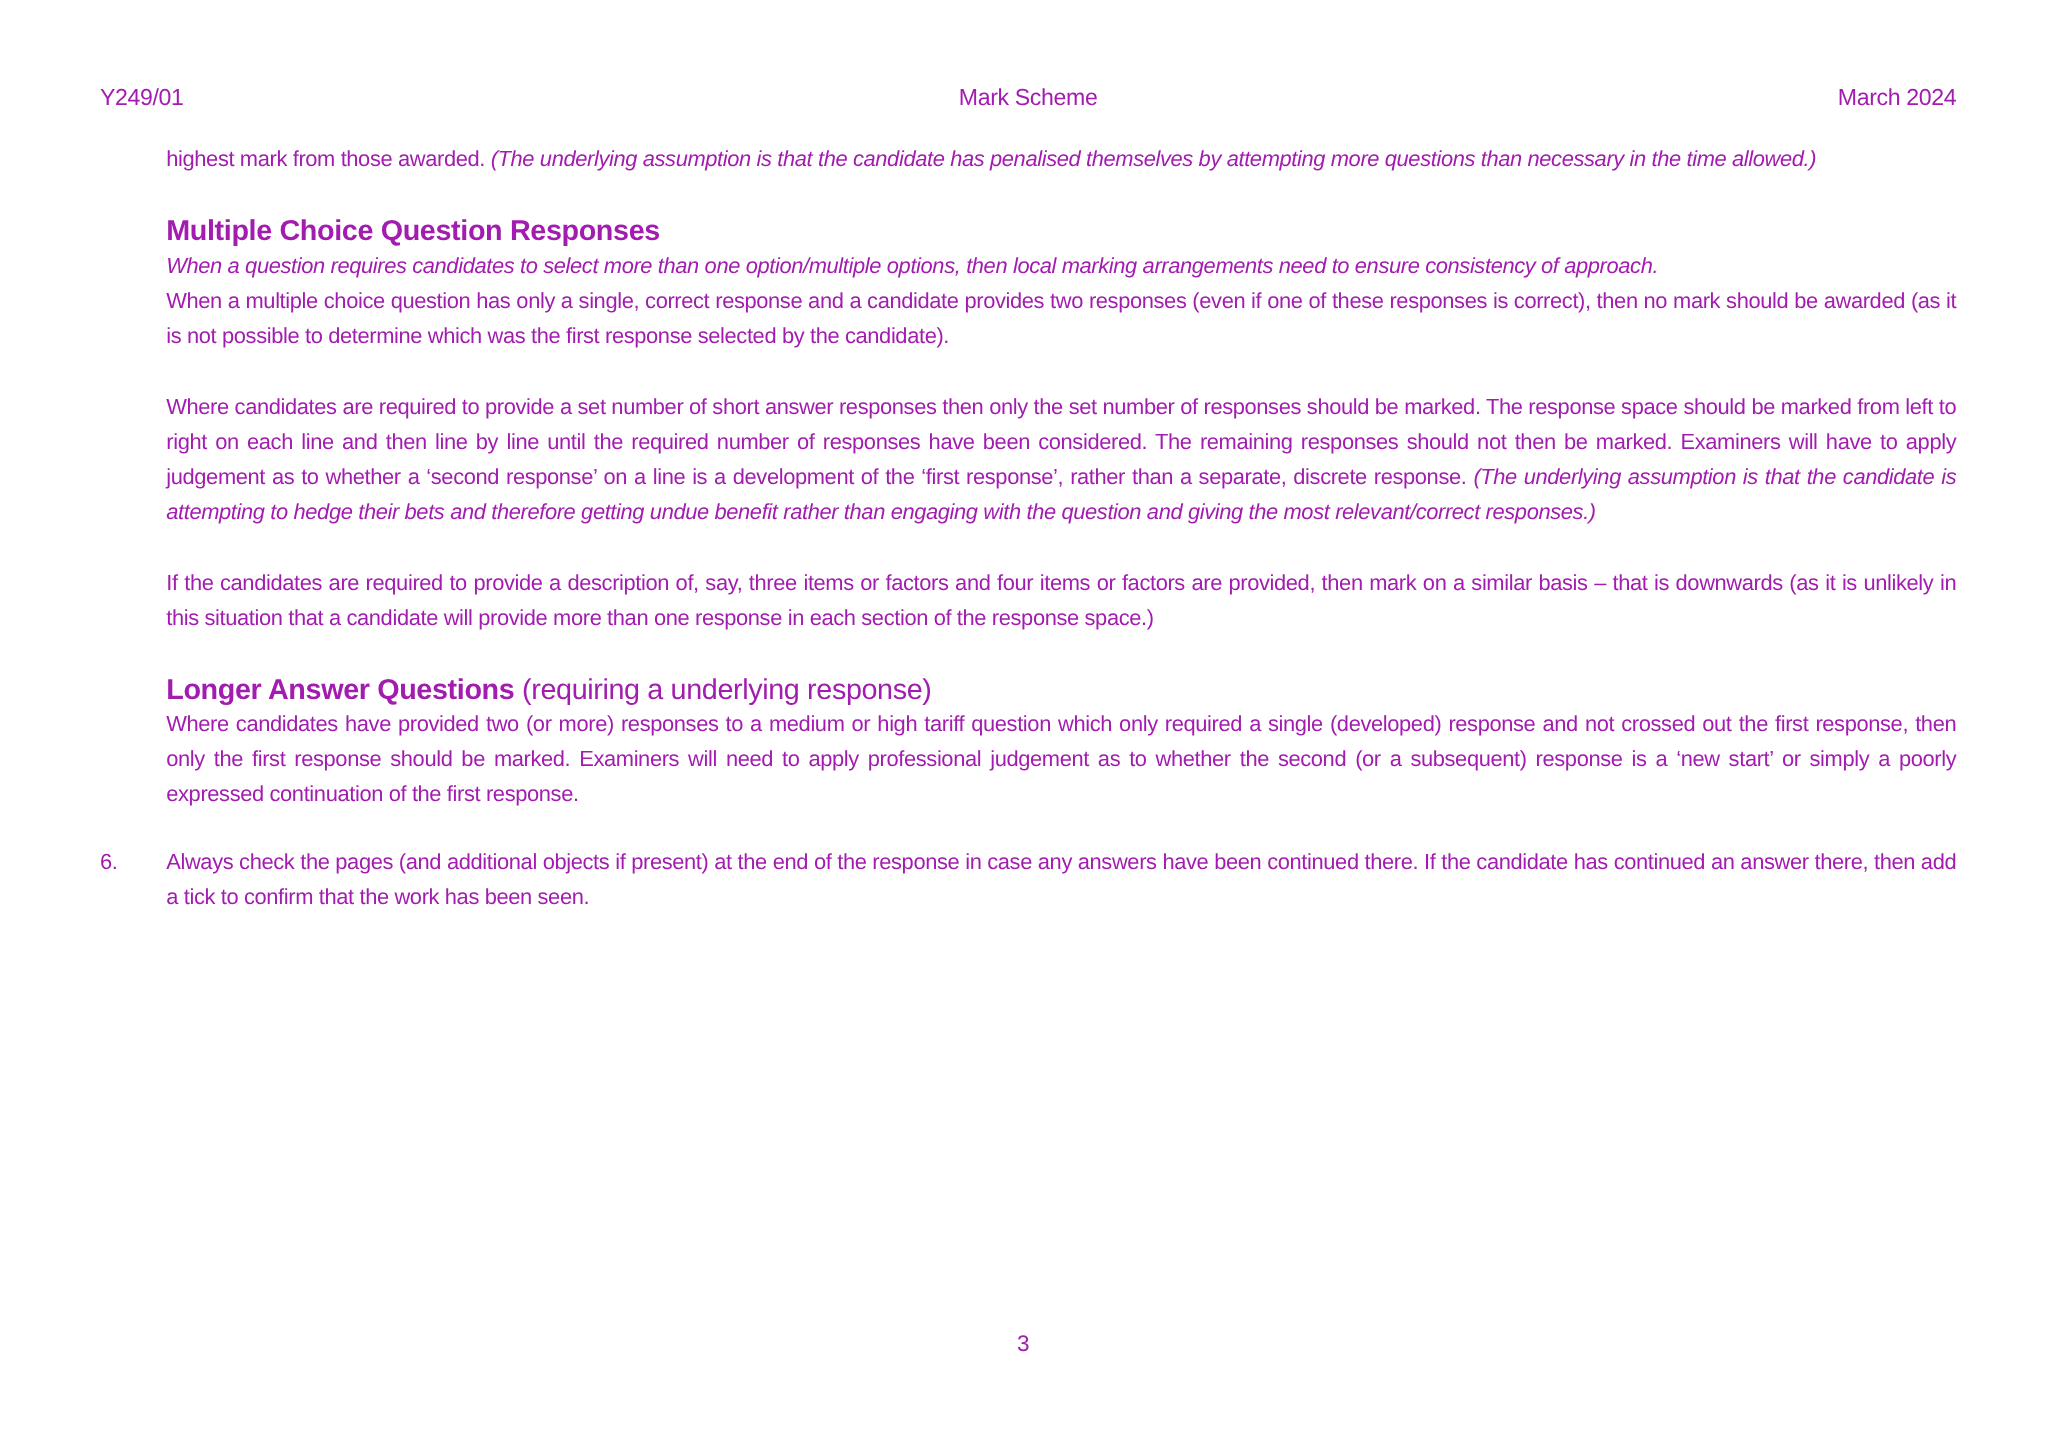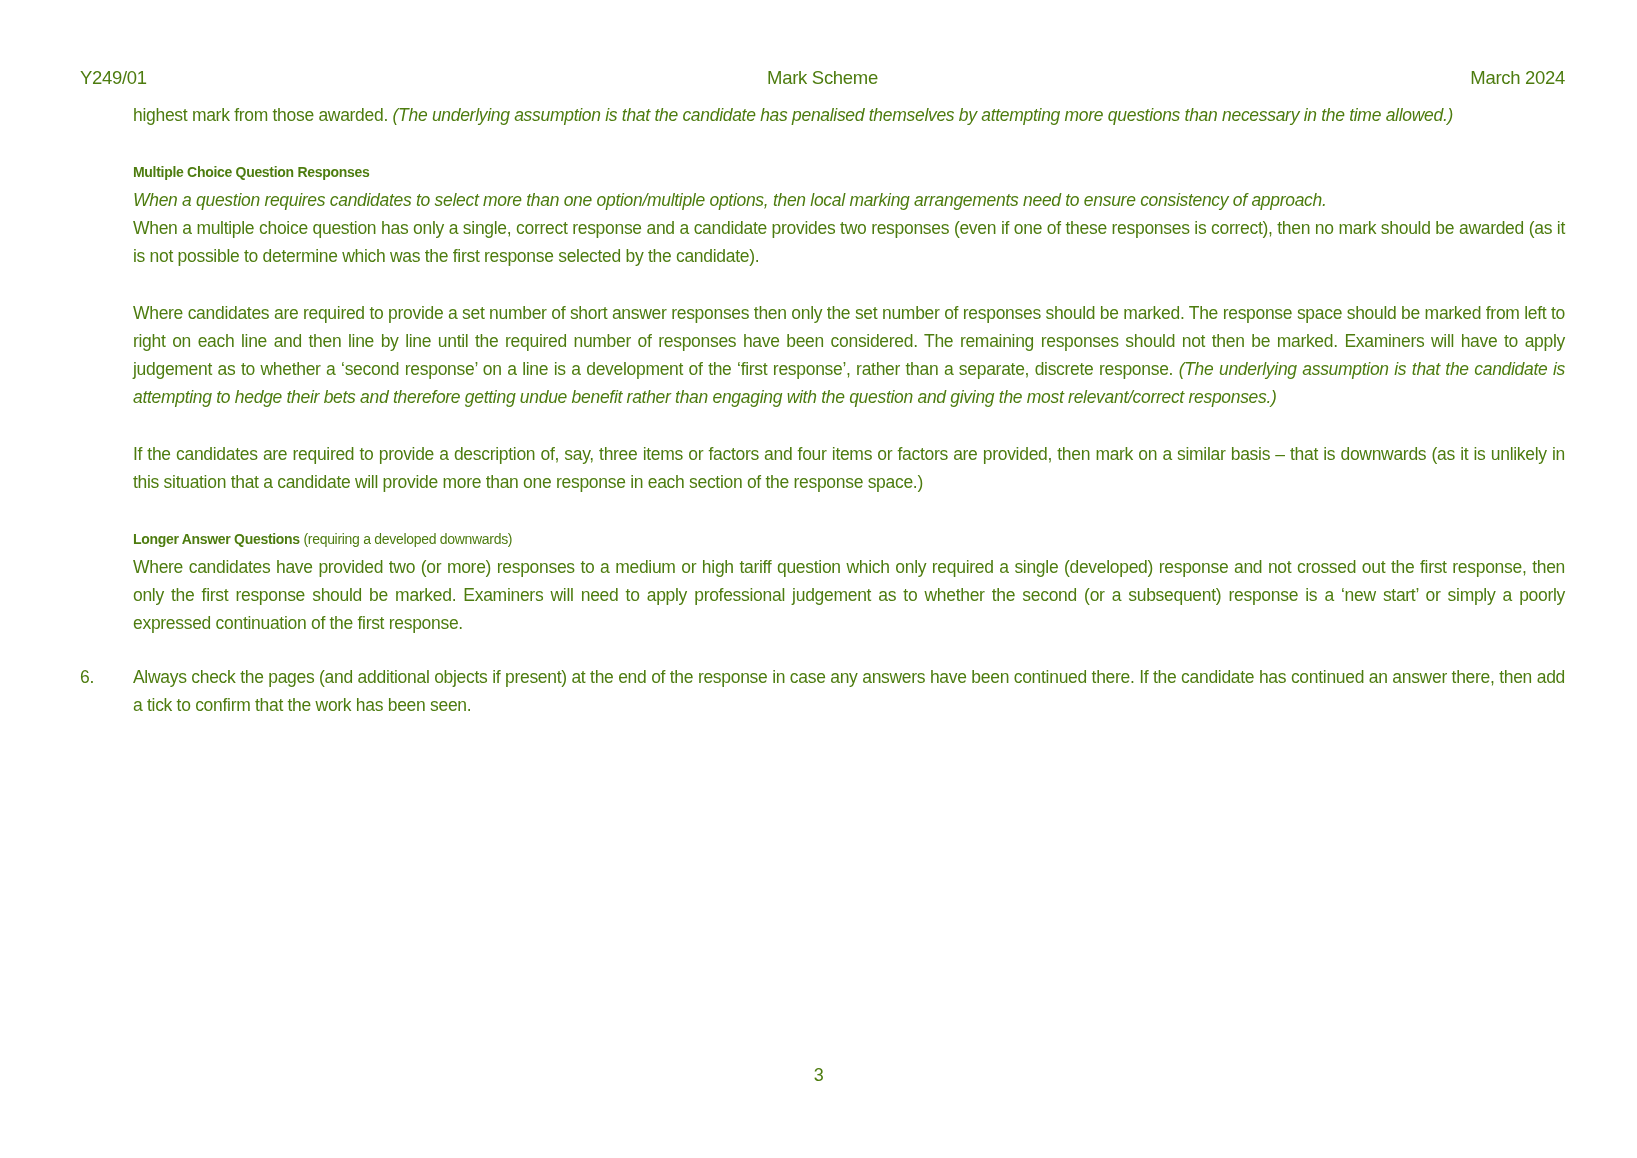--- a/index.html
+++ b/index.html
@@ -2,21 +2,21 @@
 <html><head>
 <meta charset="utf-8">
 <style>
   * { margin: 0; padding: 0; box-sizing: border-box; }
   html, body { background: #ffffff; }
   .page {
     position: relative;
     width: 1637px;
     height: 1158px;
     background: #ffffff;
-    color: #4d7c0f;
+    color: #a21caf;
     font-family: "Liberation Sans", sans-serif;
     font-size: 17.5px;
     letter-spacing: -0.3px;
     line-height: 28px;
     overflow: hidden;
   }
   .doc-header {
     position: absolute;
     top: 64px;
     left: 80px;
@@ -26,29 +26,29 @@
     align-items: baseline;
     font-size: 18.5px;
   }
   .doc-header .title-center {
     position: absolute;
     left: 50%;
     transform: translateX(-50%);
   }
   .doc-main {
     position: absolute;
-    top: 101px;
+    top: 113px;
     left: 133px;
     right: 72px;
   }
   .body-para {
     text-align: justify;
   }
   .sec-heading {
-    font-size: 14px;
+    font-size: 23px;
     font-weight: normal;
     text-align: left;
   }
   section { margin-top: 29px; }
   .numbered-item {
     margin-top: 26px;
     margin-left: -53px;
     display: flex;
     align-items: flex-start;
   }
@@ -99,21 +99,21 @@
         </div>
     </section>
 
     <section>
       <div>
           <p class="body-para"><span class="run-n">If the candidates are required to provide a description of, say, three items or factors and four items or factors are provided, then mark on a similar basis – that is downwards (as it is unlikely in this situation that a candidate will provide more than one response in each section of the response space.)</span></p>
         </div>
     </section>
 
     <section>
-      <h3 class="sec-heading"><span class="run-b">Longer Answer Questions</span><span class="run-n"> (requiring a developed downwards)</span></h3>
+      <h3 class="sec-heading"><span class="run-b">Longer Answer Questions</span><span class="run-n"> (requiring a underlying response)</span></h3>
       <div>
           <p class="body-para"><span class="run-n">Where candidates have provided two (or more) responses to a medium or high tariff question which only required a single (developed) response and not crossed out the first response, then only the first response should be marked. Examiners will need to apply professional judgement as to whether the second (or a subsequent) response is a ‘new start’ or simply a poorly expressed continuation of the first response.</span></p>
         </div>
     </section>
 
     <div class="numbered-item">
       <span class="item-number">6.</span>
       <p class="body-para item-text"><span class="run-n">Always check the pages (and additional objects if present) at the end of the response in case any answers have been continued there. If the candidate has continued an answer there, then add a tick to confirm that the work has been seen.</span></p>
     </div>
 

